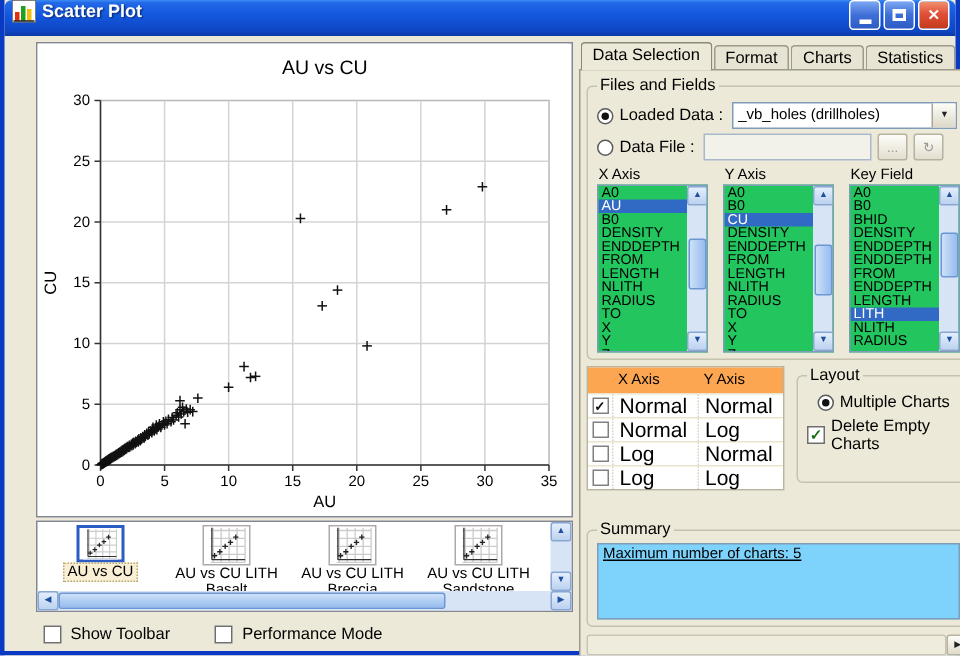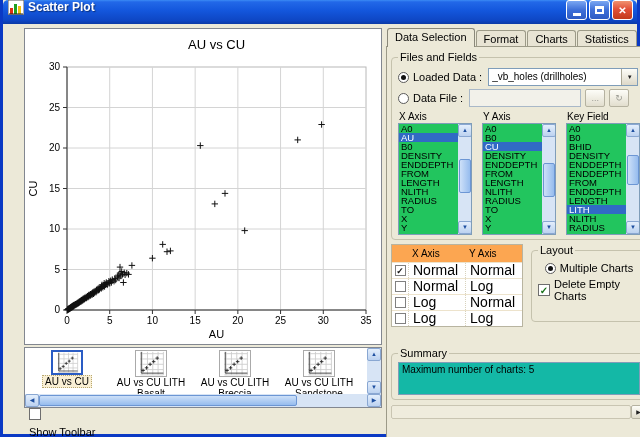--- a/index.html
+++ b/index.html
@@ -46,21 +46,21 @@
   .sb-v { width:14px; flex:0 0 14px; background:#D7E4F5; display:flex; flex-direction:column; }
   .sb-h { height:13px; flex:0 0 13px; background:#D7E4F5; display:flex; }
   .sb-btn { width:14px; height:13px; flex:0 0 auto; background:linear-gradient(180deg,#E3EEFC,#BCD2F0);
     border:1px solid #89A7D2; border-radius:2px; color:#1E4FA0; font-size:6px; line-height:11px; text-align:center; }
   .sb-h .sb-btn { width:14px; height:13px; }
   .sb-thumb-v { width:12px; margin:0 1px; background:linear-gradient(90deg,#CDE0F8,#96BCEE); border:1px solid #6C96D4; border-radius:2px; }
   .sb-thumb-h { height:11px; margin:1px 0; background:linear-gradient(180deg,#CDE0F8,#96BCEE); border:1px solid #6C96D4; border-radius:2px; }
   .sb-track { flex:1; }
 
   
-  .footer-left { height:30px; display:flex; align-items:flex-start; gap:6px; padding-left:5px;flex-direction:column; }
+  .footer-left { height:30px; display:flex; align-items:center; gap:6px; padding-left:5px; }
   .chk { width:12px; height:12px; background:#fff; border:1px solid #6E6E6E; font-size:10px; line-height:11px;
          text-align:center; color:#1a7a1a; flex:0 0 12px; }
   .chk.checked::before { content:"\2713"; color:#167016; font-weight:bold; }
   .chklabel { margin-right:24px; }
 
   
   .tabs-and-page { flex:1; display:flex; }
   .page-col { flex:1; display:flex; flex-direction:column; min-width:0; }
   .tabbar { height:19px; display:flex; align-items:flex-end; padding-left:1px; }
   .tab { padding:2px 7px 2px; border:1px solid #9C9A88; border-bottom:none; border-radius:3px 3px 0 0;
@@ -103,21 +103,21 @@
   .at-row { display:flex; height:16px; align-items:center; border-top:1px solid #EDE3CC; }
   .at-row .c0 { width:16px; flex:0 0 16px; display:flex; justify-content:center; }
   .at-row .c { flex:1; font-size:14px; padding-left:4px; border-left:1px dotted #D8D2BC; height:100%; line-height:15px; }
   .tchk { width:11px; height:11px; background:#fff; border:1px solid #808080; font-size:9px; line-height:10px; text-align:center; }
   .tchk.checked::before { content:"\2713"; font-weight:bold; color:#111; }
 
   .layout-fs { margin-left:8px; flex:1; height:78px; }
   .layout-fs .frow { margin:3px 0 4px;justify-content:center; }
 
   .summary-fs { margin-top:20px; }
-  .summary-box { background:#14b8a6; border:1px solid #7F9DB9; height:33px; font-size:10px; padding:1px 3px; }
+  .summary-box { background:#7dd3fc; border:1px solid #7F9DB9; height:51px; font-size:10px; padding:1px 3px;text-decoration:underline; }
 
   
   .csb-v { width:15px; flex:0 0 15px; display:flex; flex-direction:column; background:#F3F1E4; margin-left:1px; }
   .csb-btn { height:14px; flex:0 0 14px; background:linear-gradient(180deg,#FDFDF8,#E0DCCA); border:1px solid #B5B2A0;
              border-radius:2px; font-size:6px; text-align:center; line-height:12px; color:#222; }
   .csb-track { flex:1; }
   .csb-corner { height:18px; flex:0 0 18px; }
   .csb-h { height:14px; flex:0 0 14px; display:flex; background:#F3F1E4; margin:2px 0 2px; }
   .csb-h .csb-hthumb { flex:1; background:#EFECDD; border:1px solid #C9C5B2; border-radius:2px; }
   .csb-h .csb-btn { width:15px; height:14px; line-height:12px; flex:0 0 15px; }

